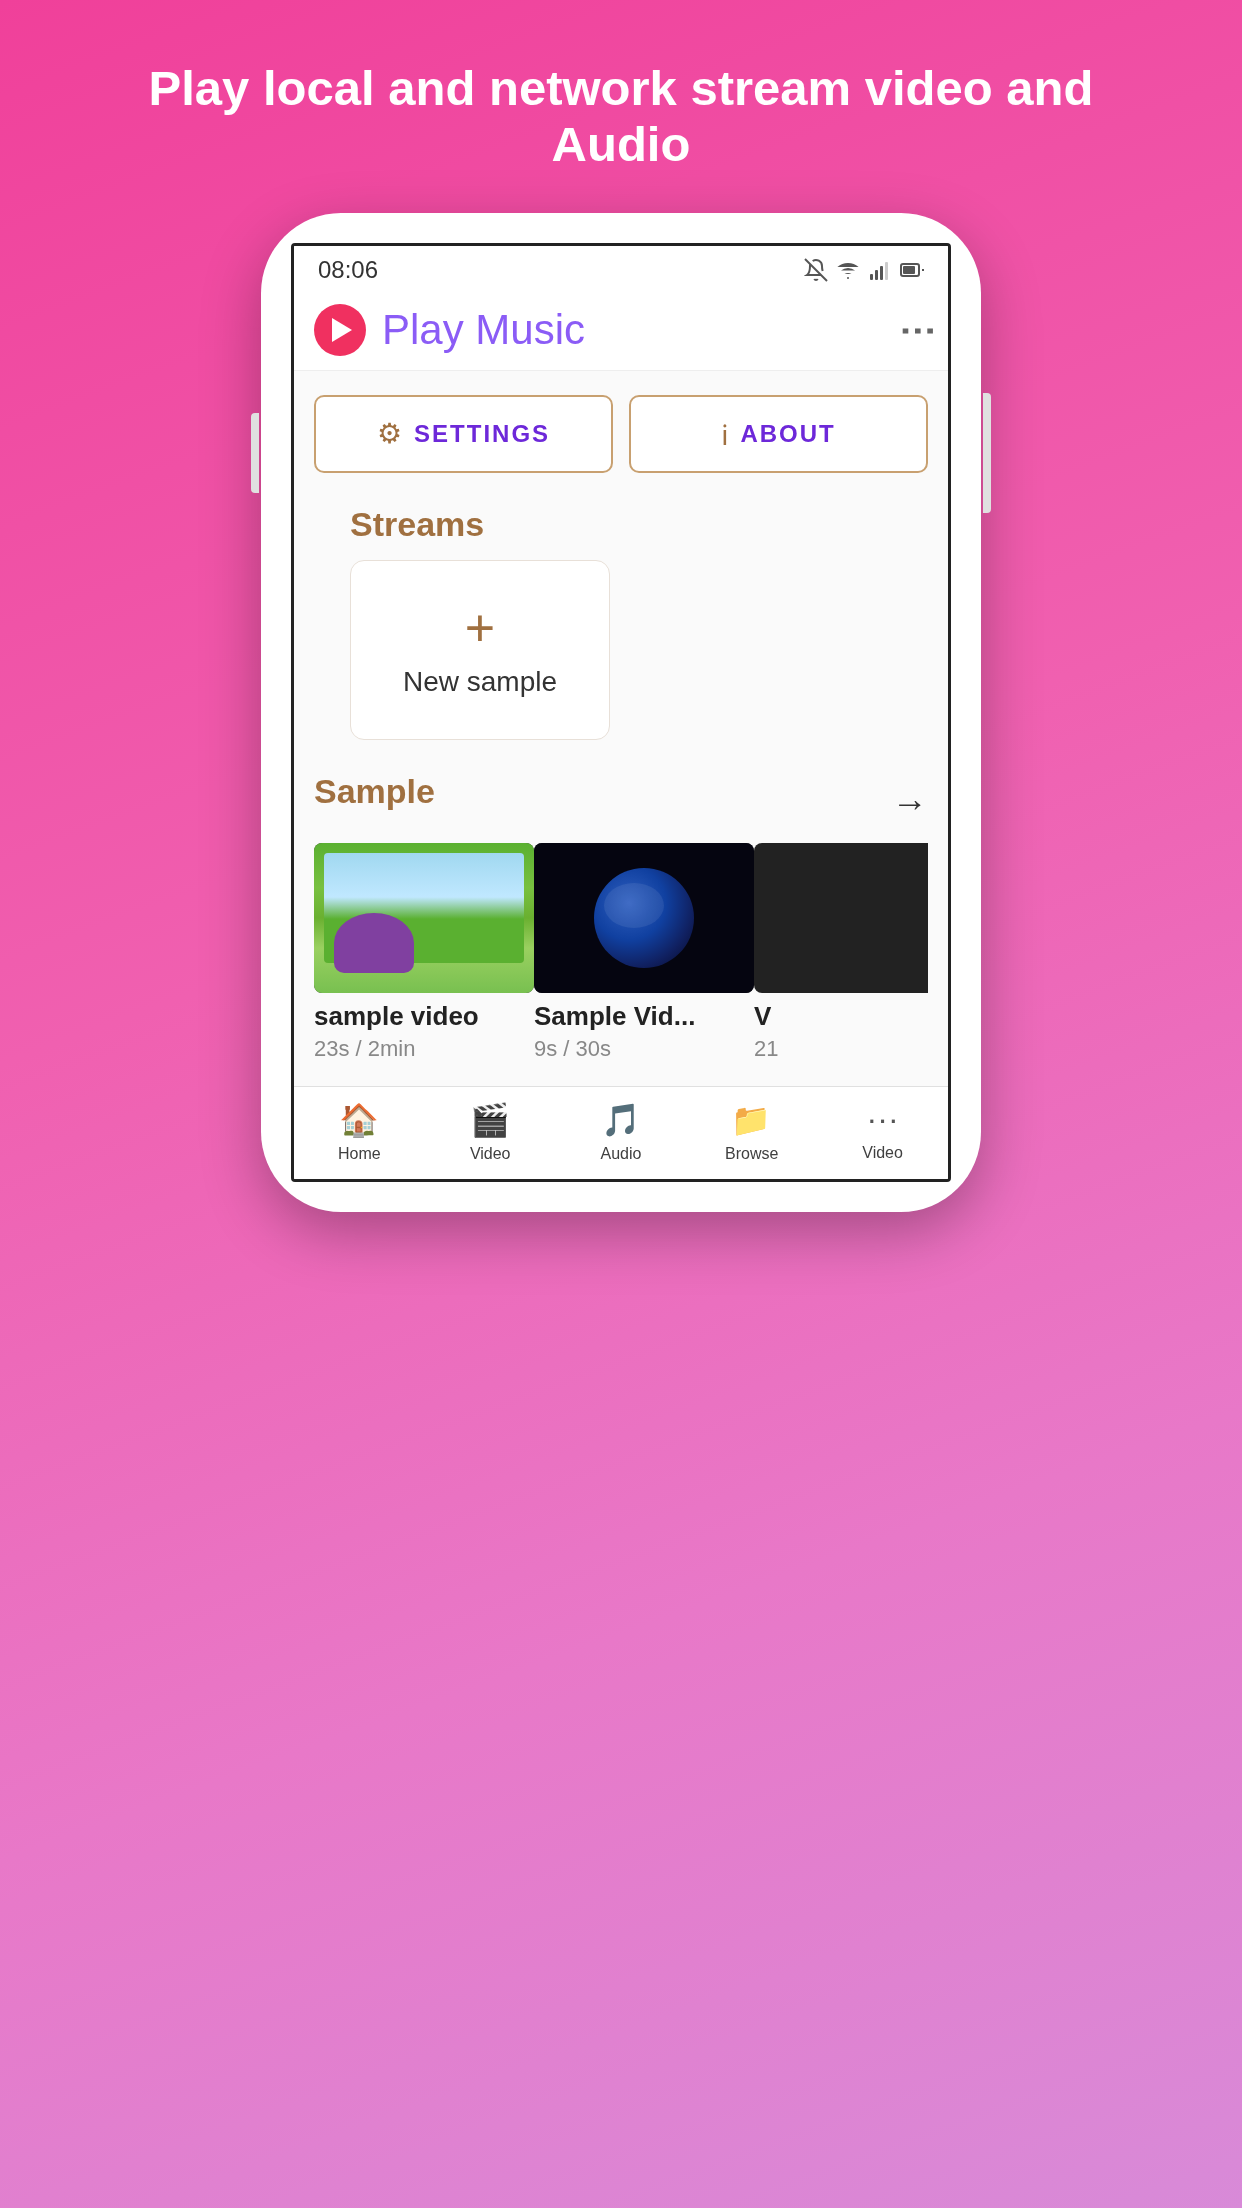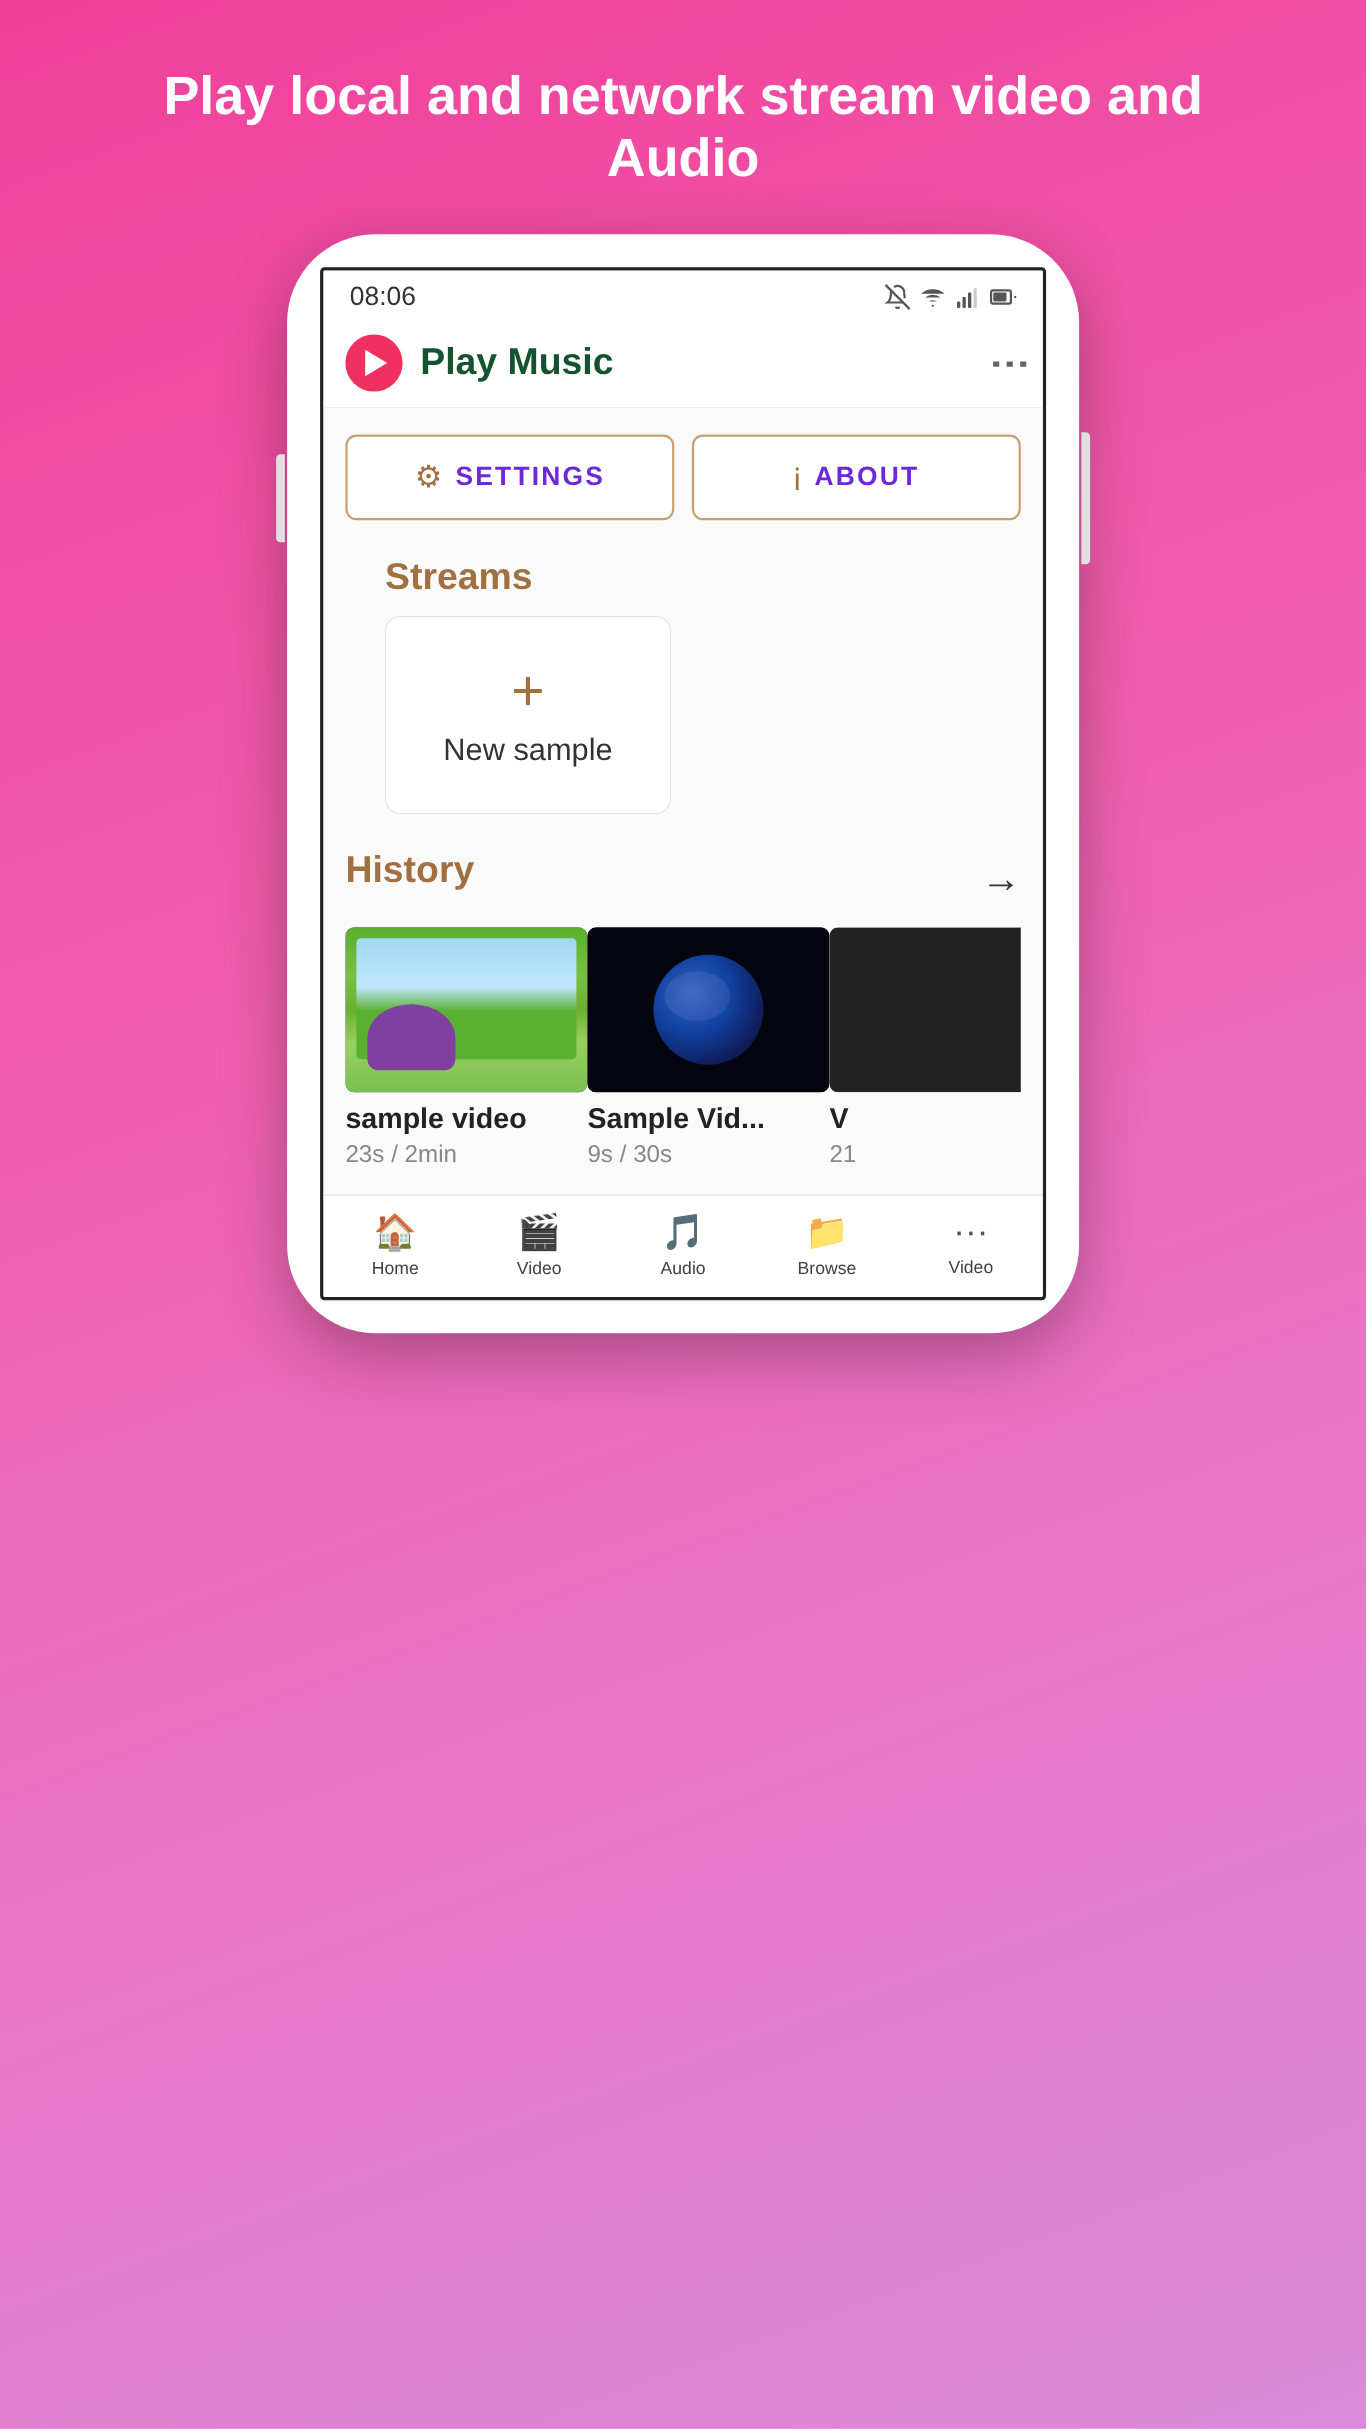--- a/index.html
+++ b/index.html
@@ -93,23 +93,23 @@
     .app-logo-triangle {
       width: 0;
       height: 0;
       border-top: 12px solid transparent;
       border-bottom: 12px solid transparent;
       border-left: 20px solid white;
       margin-left: 4px;
     }
 
     .app-title {
-      font-size: 34px;
-      font-weight: 700;
-      color: #14532d;
+      font-size: 42px;
+      font-weight: 400;
+      color: #8b5cf6;
       flex: 1;
     }
 
     .menu-dots {
       font-size: 36px;
       color: #666;
       cursor: pointer;
       font-weight: 700;
       letter-spacing: 2px;
       writing-mode: vertical-rl;
@@ -430,21 +430,21 @@
       <div class="streams-section">
         <div class="section-title">Streams</div>
         <div class="new-stream-card">
           <div class="plus-icon">+</div>
           <div class="new-stream-label">New sample</div>
         </div>
       </div>
 
       <div class="history-section">
         <div class="history-header">
-          <div class="section-title">History</div>
+          <div class="section-title">Sample</div>
           <div class="history-arrow">→</div>
         </div>
         <div class="history-row">
 
           <div class="history-item">
             <div class="history-thumb">
               <div class="thumb-nature"></div>
             </div>
             <div class="history-item-title">sample video</div>
             <div class="history-item-subtitle">23s / 2min</div>

